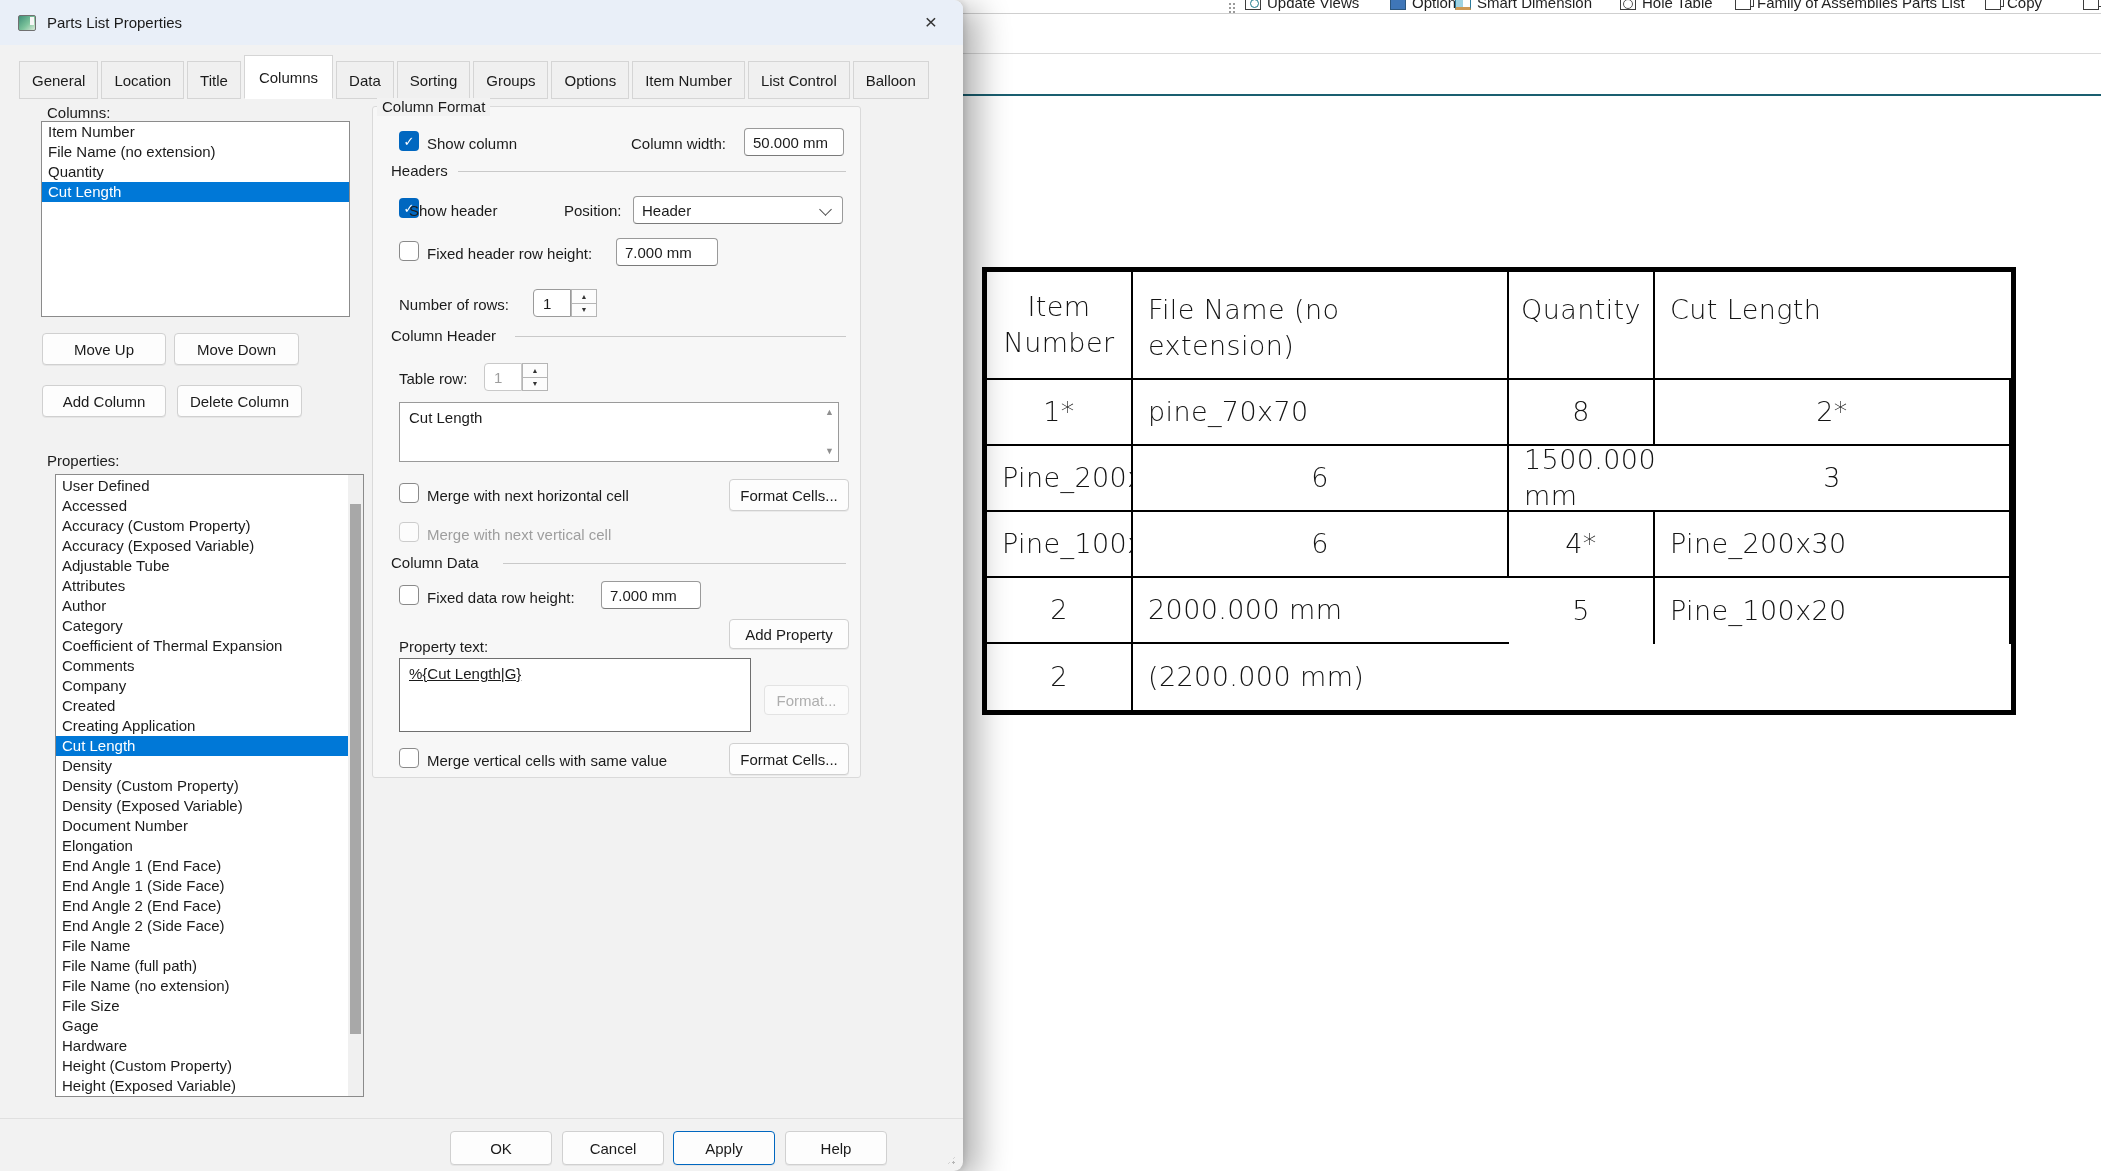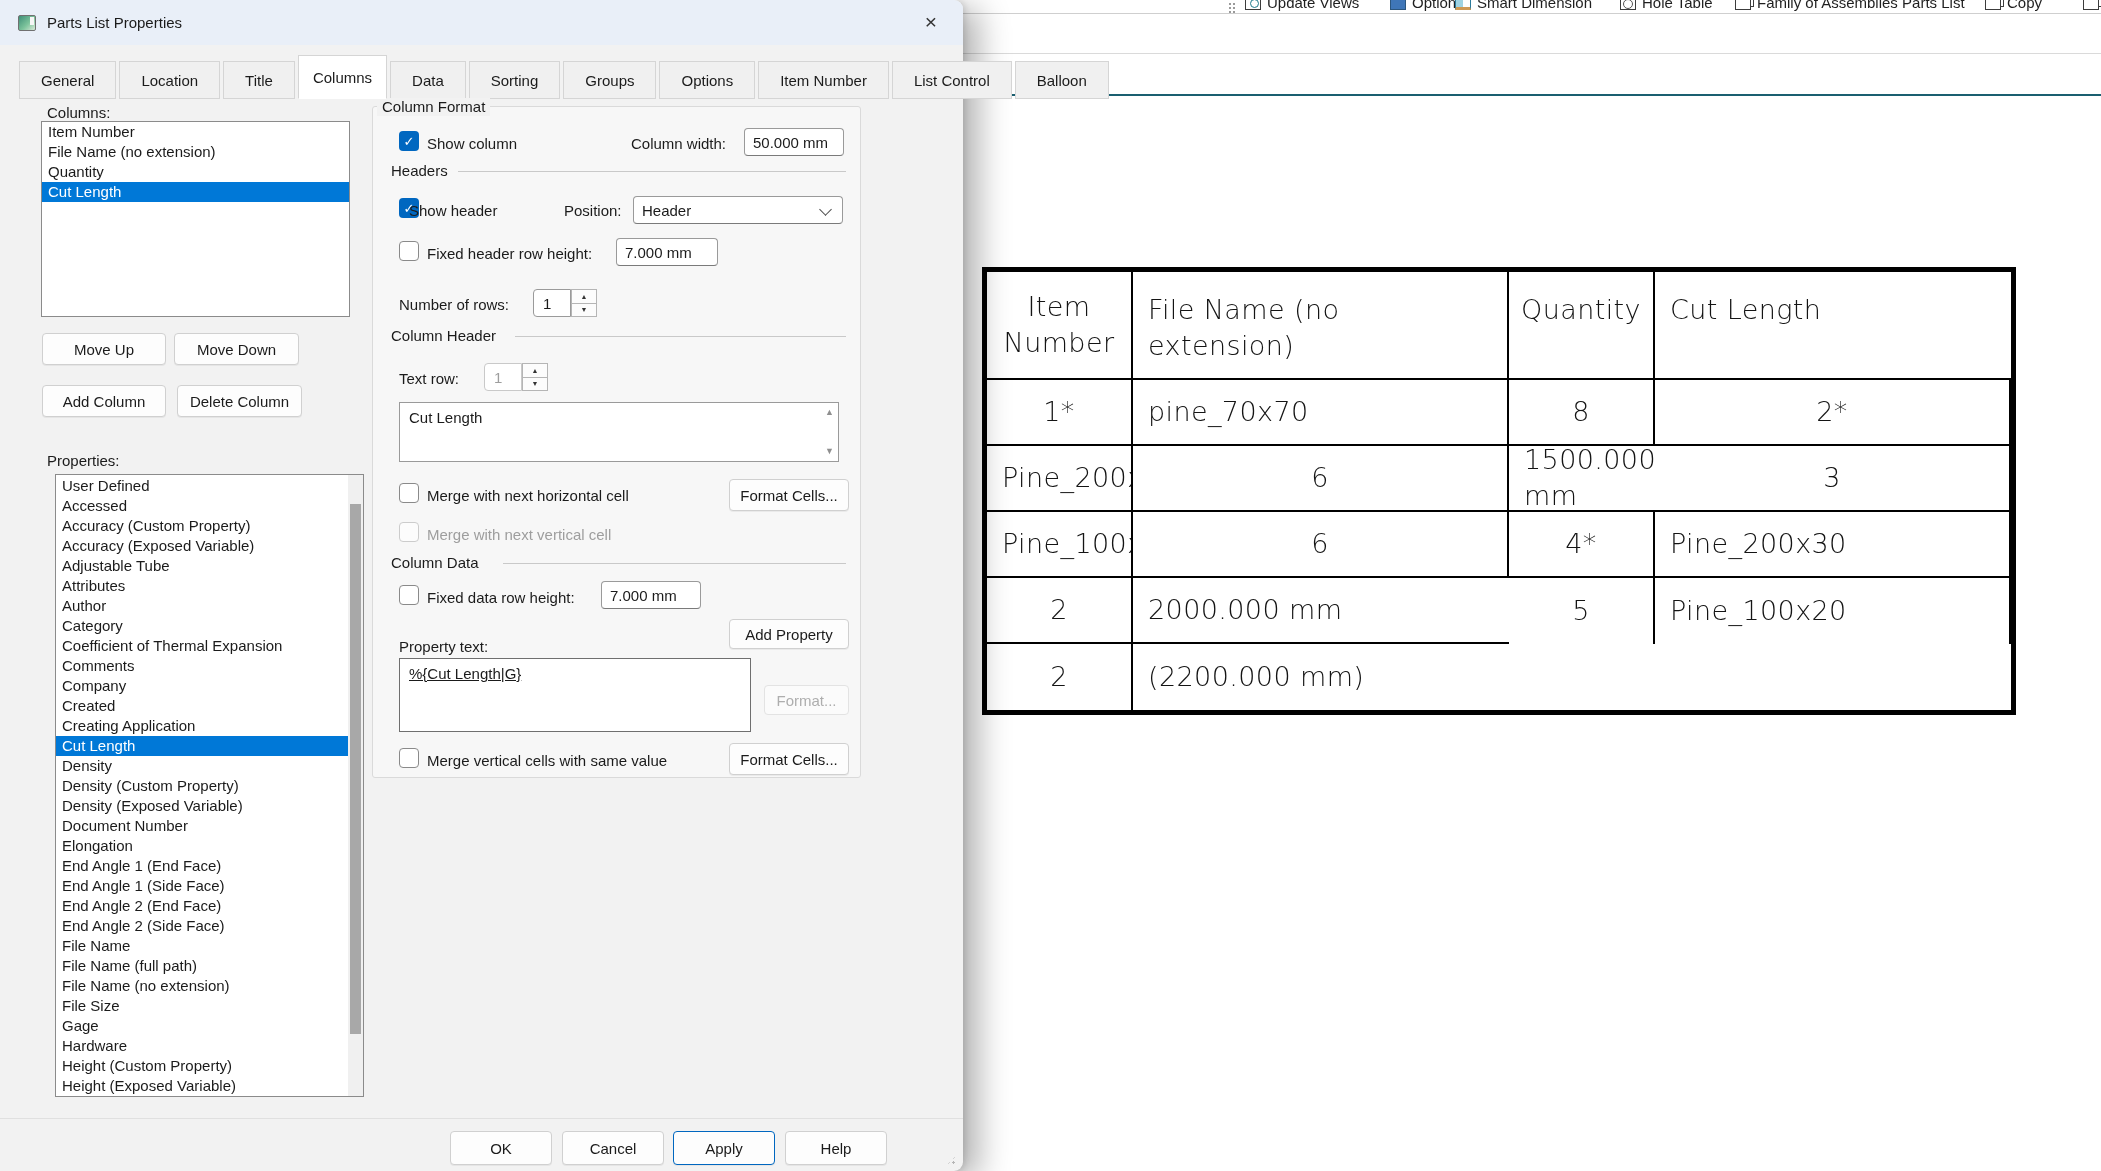--- a/index.html
+++ b/index.html
@@ -45,21 +45,21 @@
           border-radius:0 9px 9px 0;box-shadow:16px 8px 32px rgba(0,0,0,.30),2px 0 6px rgba(0,0,0,.12)}
   .titlebar{position:absolute;left:0;top:0;width:100%;height:45px;background:#e9eff8;
             display:flex;align-items:center;border-radius:0 9px 0 0}
   .app-icon{width:18px;height:16px;margin-left:18px;border:1px solid #707070;border-radius:2px;position:relative;
             background:linear-gradient(135deg,#3f8f78,#7cc39b 55%,#d9ead9)}
   .app-icon::after{content:"";position:absolute;right:1px;top:1px;bottom:5px;width:4px;background:#f6f6f6}
   .title{margin-left:11px;font-size:15px}
   .close{position:absolute;right:16px;top:7px;width:32px;height:30px;display:flex;align-items:center;
          justify-content:center;font-size:21px;color:#333}
   .tabbar{position:absolute;left:0;top:45px;width:100%;height:54px;display:flex;align-items:flex-end;padding-left:19px}
-  .tab{height:38px;display:flex;align-items:center;padding:0 21px;font-size:15px;background:#f0f0f0;
+  .tab{height:38px;display:flex;align-items:center;padding:0 12px;font-size:15px;background:#f0f0f0;
        border:1px solid #d5d5d5;margin-right:3px;white-space:nowrap}
   .tab.active{height:44px;background:#fff;border-bottom:1px solid #fff;position:relative;z-index:2;padding:0 14px}
 
   .lbl{position:absolute;font-size:15px;line-height:20px;white-space:nowrap}
   .btn{position:absolute;display:flex;align-items:center;justify-content:center;font-size:15px;color:#1b1b1b;
        background:#fdfdfd;border:1px solid #d0d0d0;border-radius:4px;box-shadow:0 1px 0 rgba(0,0,0,.05)}
   .btn.default{border:1.5px solid #0067c0}
   .btn.disabled{color:#aeaeae;border-color:#e3e3e3;background:#fbfbfb;box-shadow:none}
   .listbox{position:absolute;background:#fff;border:1px solid #8b8b8b}
   .litem{height:20px;line-height:20px;padding-left:6px;font-size:15px;white-space:nowrap;overflow:hidden}
@@ -273,21 +273,21 @@
             <span>▲</span>
           </div>
         <div>
             <span>▼</span>
           </div>
       </div>
 
       <div class="gl" style="left:18px;top:219px">Column Header</div>
       <div class="gsep" style="left:142px;top:229px;width:331px"></div>
 
-      <div class="gl" style="left:26px;top:262px">Text row:</div>
+      <div class="gl" style="left:26px;top:262px">Table row:</div>
       <div class="spinval dis" style="left:111px;top:256px">1</div>
       <div class="spin" style="left:149px;top:256px">
         <div>
             <span>▲</span>
           </div>
         <div>
             <span>▼</span>
           </div>
       </div>
 

